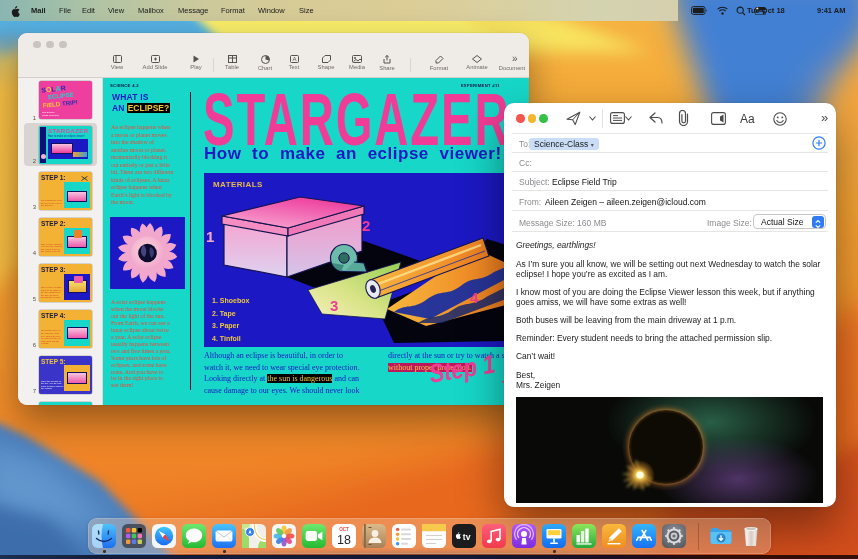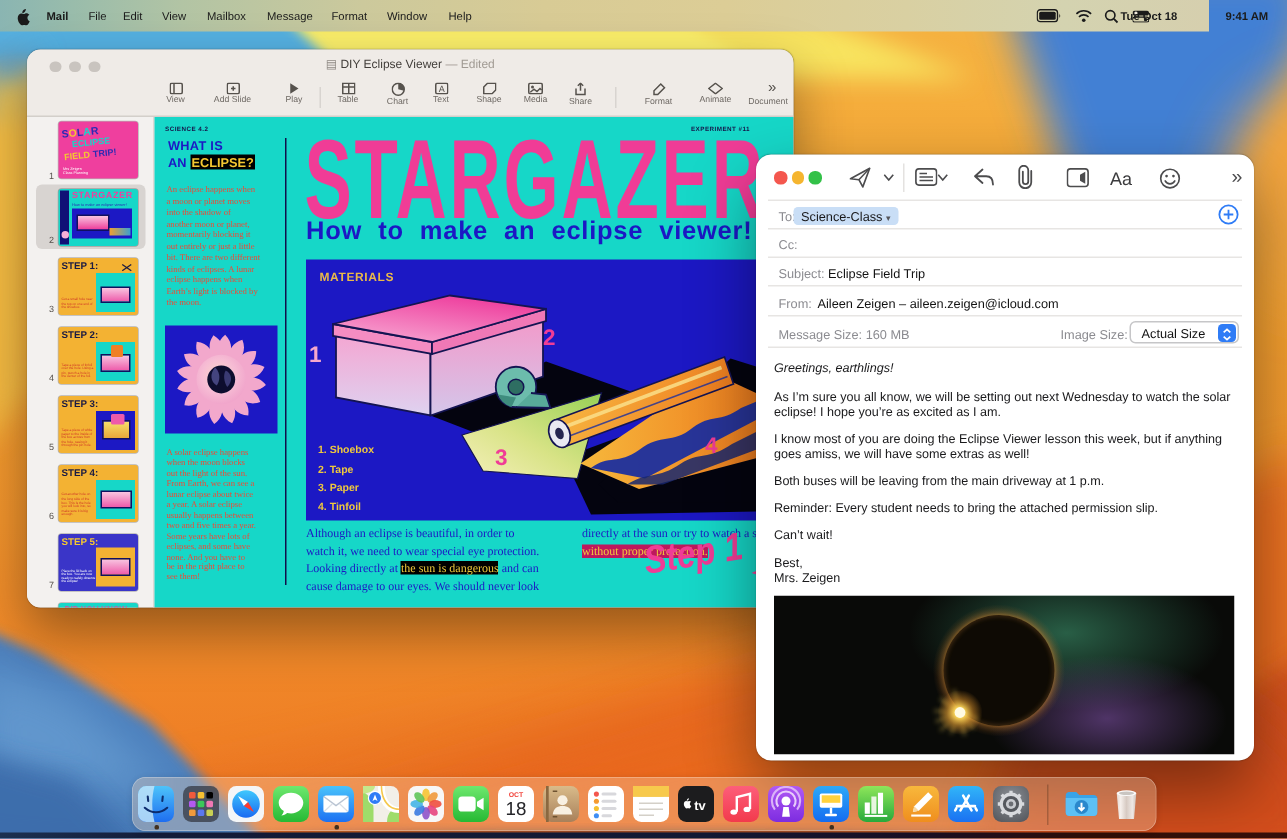--- a/index.html
+++ b/index.html
@@ -2,21 +2,21 @@
 <html><head>
 <meta charset="utf-8">
 <style>
 * { margin:0; padding:0; box-sizing:border-box; }
 html,body { width:858px; height:559px; overflow:hidden; }
 body { font-family:"Liberation Sans", sans-serif; position:relative; }
 #screen { position:absolute; left:0; top:0; width:858px; height:559px; overflow:hidden; }
 .abs { position:absolute; }
 
 
-#menubar { position:absolute; left:0; top:0; width:806px; height:21px; z-index:6;
+#menubar { position:absolute; left:0; top:0; width:678px; height:21px; z-index:6;
   background:linear-gradient(90deg,#8ab5b2 0%,#99bcab 6%,#b2c4a4 15%,#ccc99c 30%,#d8cb95 45%,#dccd96 60%,#d9d0a2 75%,#d4d3b0 88%,#d6cfae 100%);
   display:flex; align-items:center; color:#1b1b1b; font-size:7.5px; }
 #menubar .mi { position:absolute; top:0; height:21px; line-height:21px; white-space:nowrap; }
 
 
 #keynote { position:absolute; left:18px; top:33px; width:511px; height:372px; z-index:10;
   border-radius:9px; background:#efece8; box-shadow:0 16px 36px rgba(0,0,0,.38), 0 0 1px rgba(0,0,0,.35); overflow:hidden; }
 #kn-head { position:absolute; left:0; top:0; width:511px; height:45px; background:#efebe7; border-bottom:1px solid #d3cfca; }
 .kdot { position:absolute; top:7.5px; width:7.5px; height:7.5px; border-radius:50%; background:#c9c4bf; }
 #kn-title { position:absolute; top:2px; left:0; width:100%; text-align:center; font-size:8px; color:#423e3a; height:16px; line-height:16px;}
@@ -111,21 +111,21 @@
         <path d="M6.6 2.8 c0.7 0 1.5 0.4 2 1 c-1.1 0.7-1.3 1.4-1.3 2.2 c0 1 0.6 1.8 1.5 2.2 c-0.3 0.9-0.9 1.9-1.6 2.5 c-0.5 0.4-1 0.3-1.4 0.1 c-0.5-0.2-0.9-0.2-1.4 0 c-0.5 0.2-0.9 0.3-1.4-0.1 C1.7 9.6 0.8 7.8 0.8 6.2 c0-1.9 1.2-3.2 2.6-3.2 c0.5 0 1.1 0.3 1.5 0.3 c0.4 0 1-0.5 1.7-0.5 Z M6.2 0 c0.1 0.7-0.2 1.3-0.6 1.8 c-0.4 0.5-1 0.9-1.7 0.9 c-0.1-0.7 0.2-1.3 0.6-1.8 C4.9 0.4 5.6 0 6.2 0 Z" fill="#1b1b1b"></path>
       </svg>
   <div class="mi" style="left:31px;font-weight:bold;">Mail</div>
   <div class="mi" style="left:59px;">File</div>
   <div class="mi" style="left:82px;">Edit</div>
   <div class="mi" style="left:108px;">View</div>
   <div class="mi" style="left:138px;">Mailbox</div>
   <div class="mi" style="left:178px;">Message</div>
   <div class="mi" style="left:221px;">Format</div>
   <div class="mi" style="left:258px;">Window</div>
-  <div class="mi" style="left:299px;">Help</div>
+  <div class="mi" style="left:299px;">Size</div>
   <svg class="mi" style="left:691px;top:6px;width:17px;height:9px" viewBox="0 0 17 9">
     <rect x="0.5" y="0.5" width="13.5" height="8" rx="2" fill="none" stroke="#1b1b1b" stroke-width="0.9"></rect>
     <rect x="1.8" y="1.8" width="11" height="5.4" rx="1" fill="#1b1b1b"></rect>
     <path d="M15.2 3 a2.4 2.4 0 0 1 0 3z" fill="#1b1b1b"></path>
   </svg>
   <svg class="mi" style="left:717px;top:6px;width:11px;height:9px" viewBox="0 0 11 9">
     <path d="M0.6 3.2 A7 7 0 0 1 10.4 3.2" fill="none" stroke="#1b1b1b" stroke-width="1.1"></path>
     <path d="M2.3 5.2 A4.6 4.6 0 0 1 8.7 5.2" fill="none" stroke="#1b1b1b" stroke-width="1.1"></path>
     <circle cx="5.5" cy="7.5" r="1.2" fill="#1b1b1b"></circle>
   </svg>
@@ -141,21 +141,20 @@
   </svg>
   <div class="mi" style="left:747px;font-weight:600;">Tue Oct 18</div>
   <div class="mi" style="left:817px;font-weight:600;">9:41 AM</div>
 </div>
 
 <div id="keynote">
   <div id="kn-head"></div>
   <div class="kdot" style="left:15px"></div>
   <div class="kdot" style="left:28px"></div>
   <div class="kdot" style="left:41px"></div>
-  <div id="kn-title"><span style="color:#8f8a84">▤</span> DIY Eclipse Viewer <span class="ed">— Edited</span></div>
   <div id="kn-tools">
     <div class="ktb" style="left:88px;width:22px">
           <svg width="9" height="8" viewBox="0 0 9 8">
             <rect x="0.5" y="0.5" width="8" height="7" rx="1" fill="none" stroke="#56524d"></rect>
             <line x1="3" y1="0.5" x2="3" y2="7.5" stroke="#56524d"></line>
           </svg>
           <div class="lbl">View</div>
         </div>
     <div class="ktb" style="left:118px;width:38px">
           <svg width="9" height="8" viewBox="0 0 9 8">

